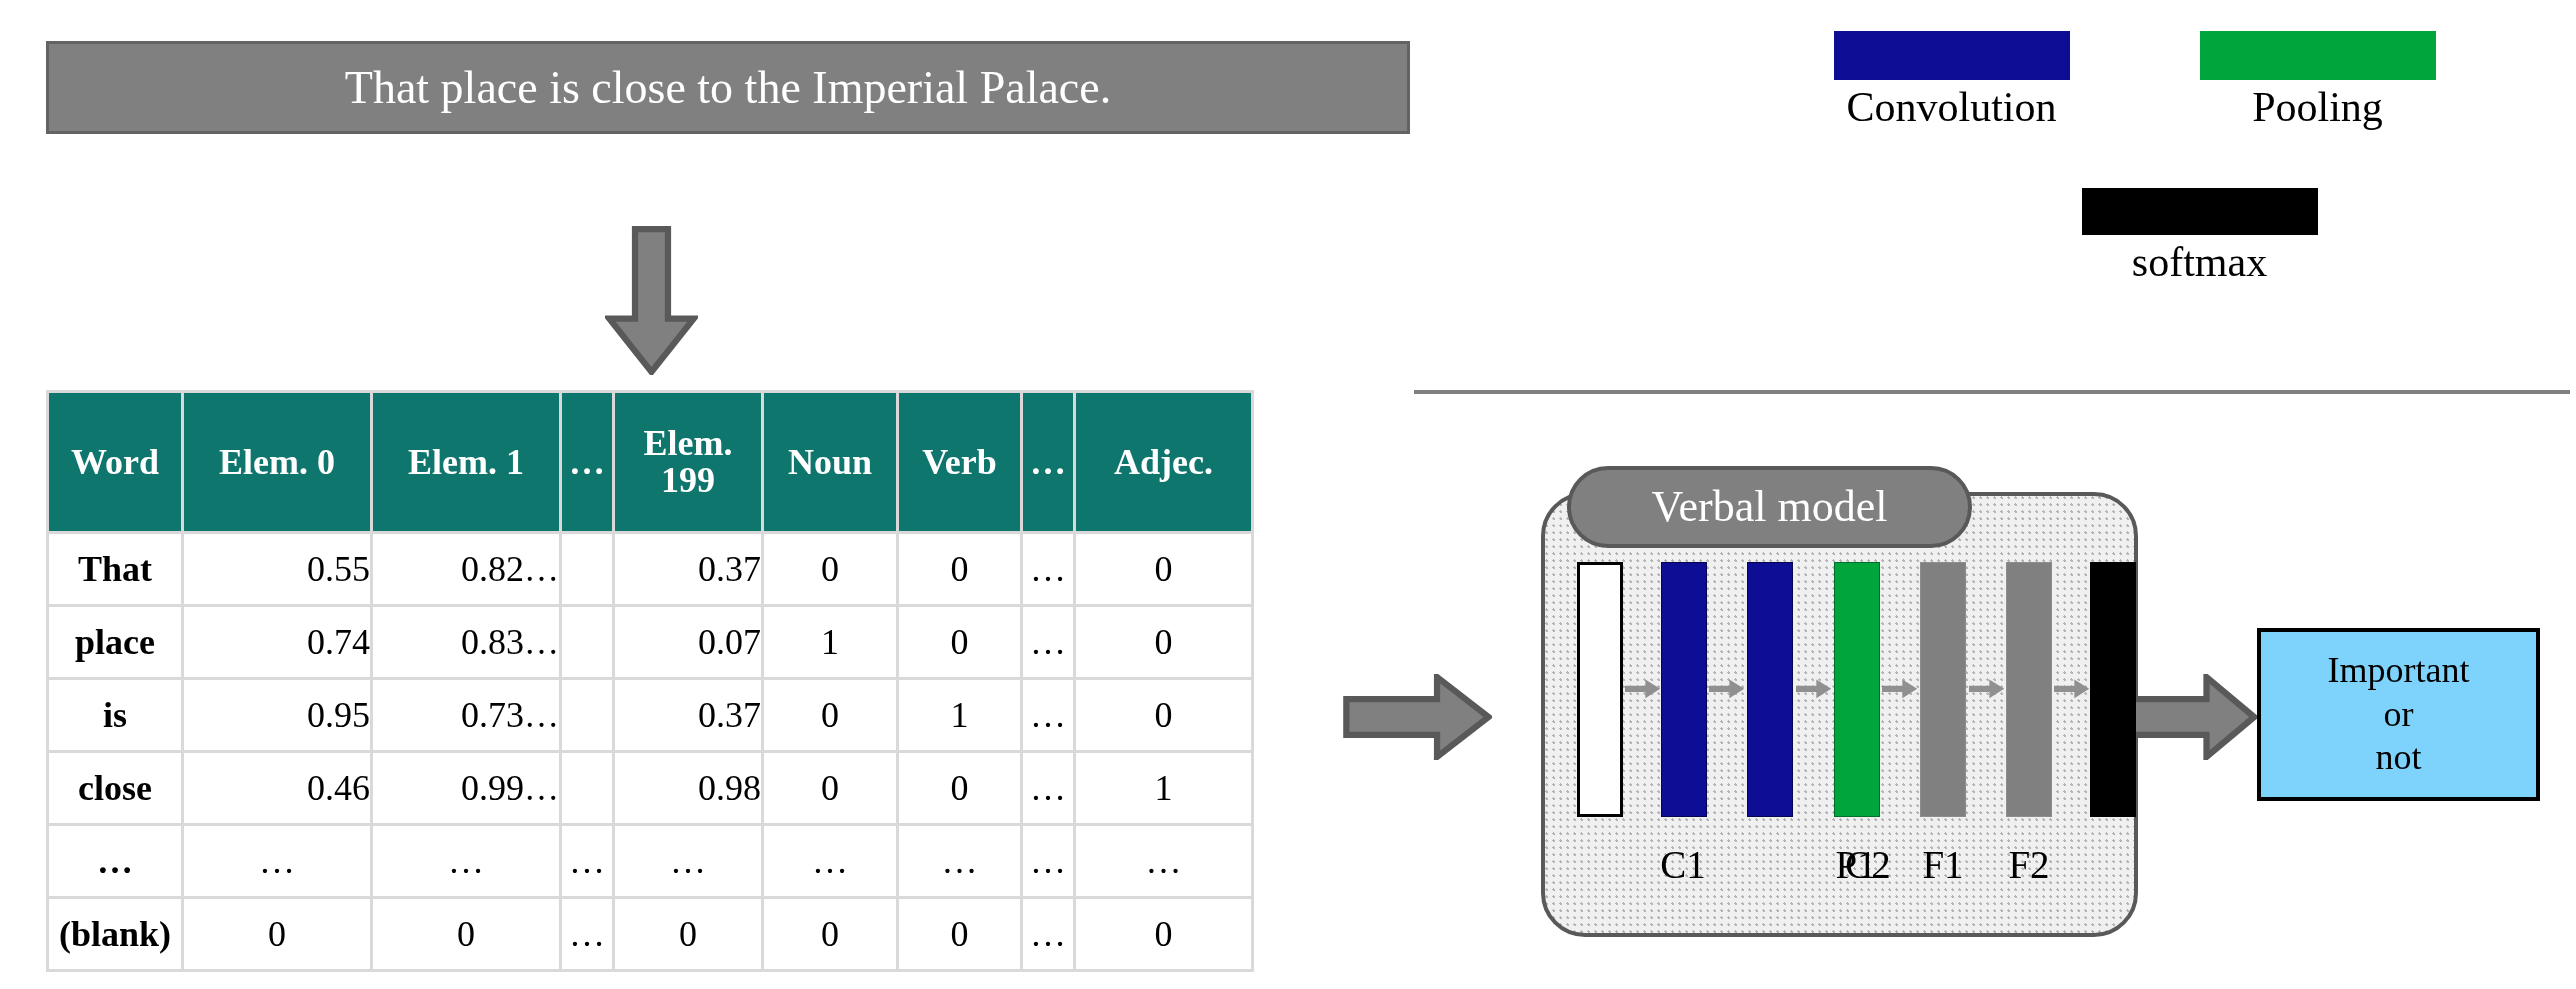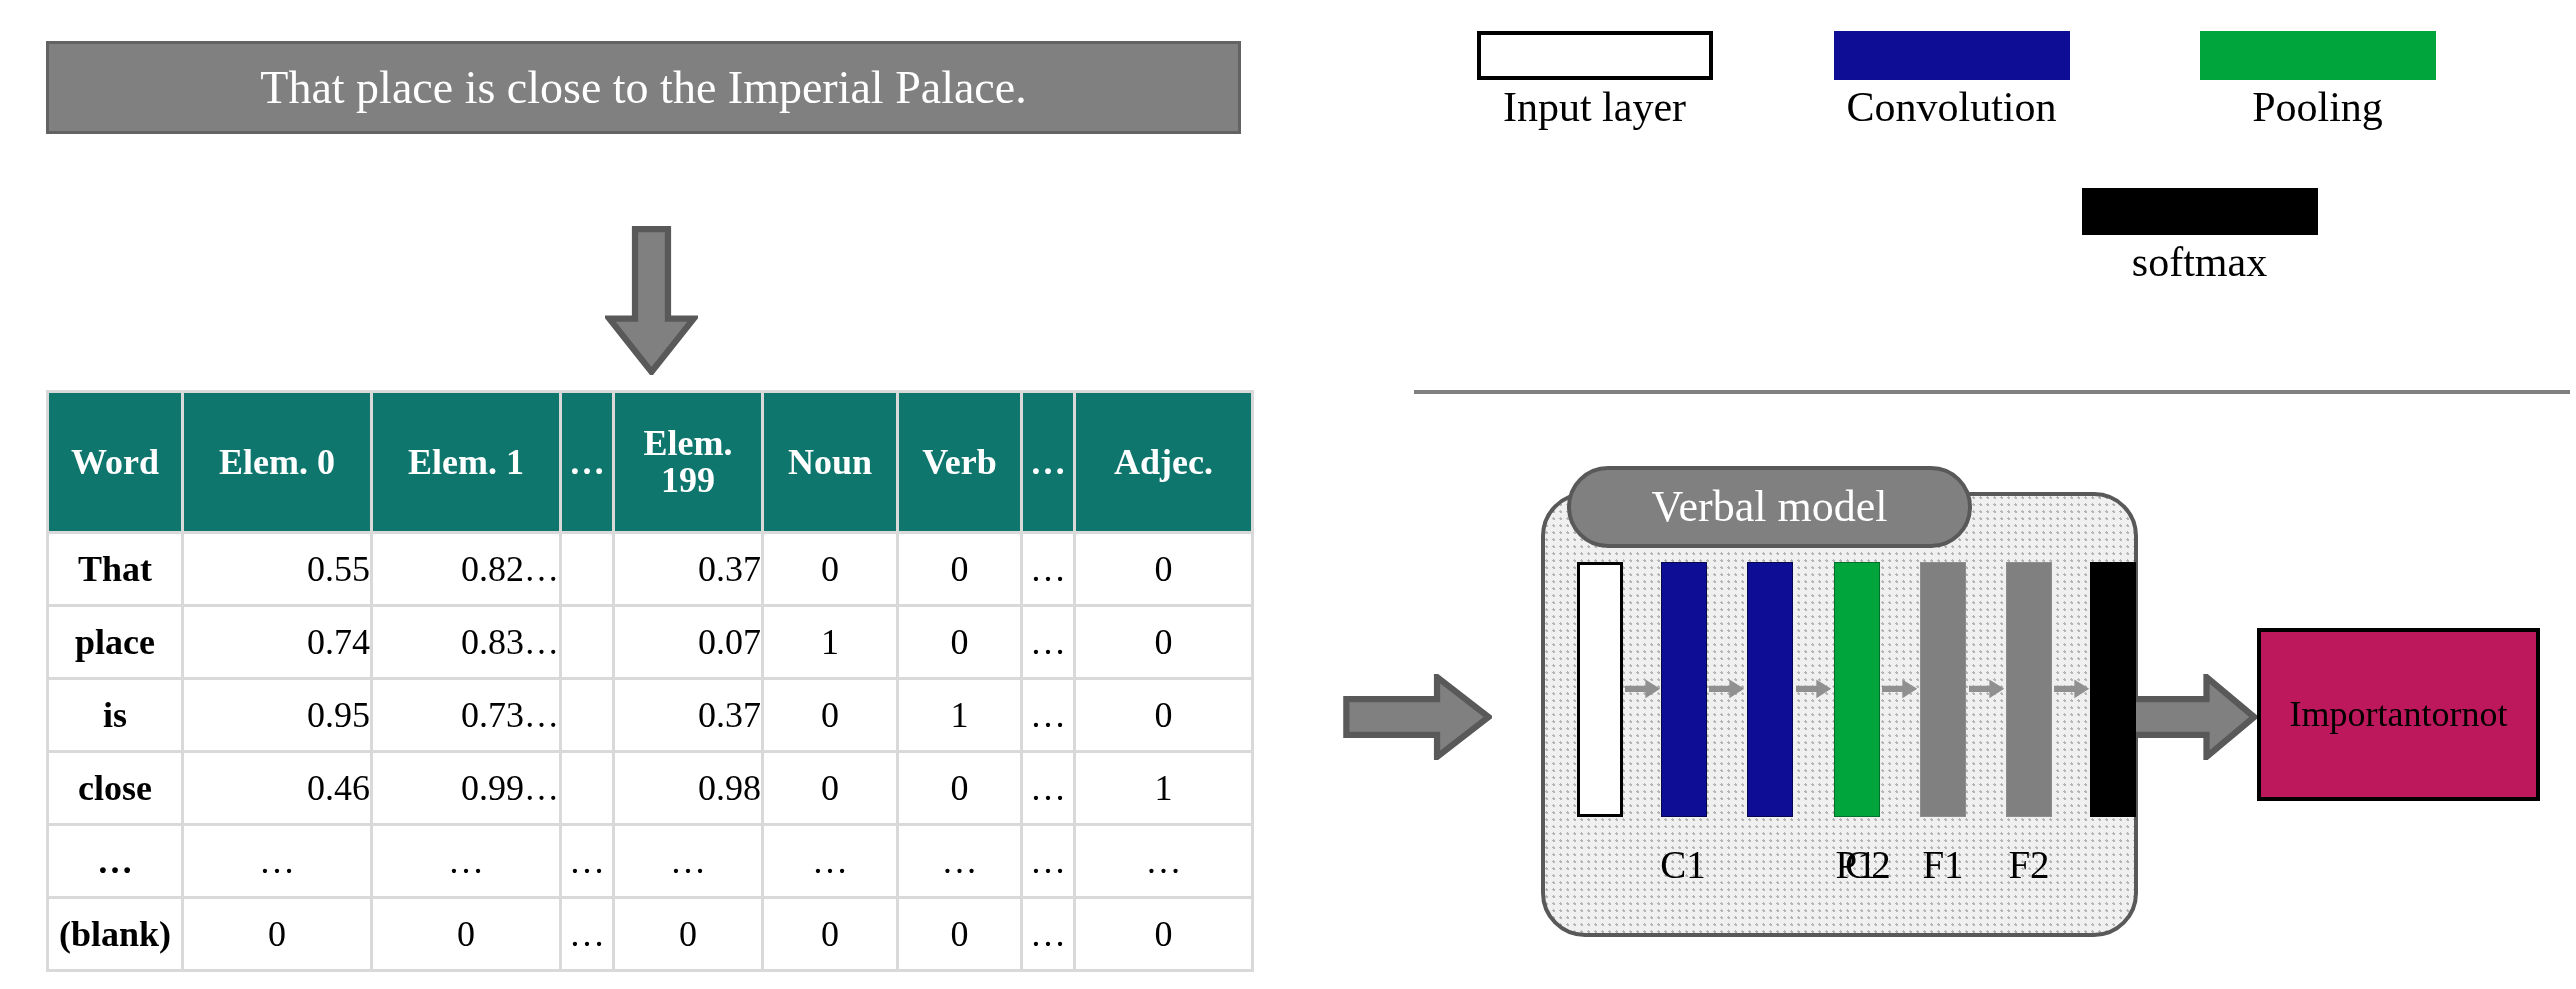--- a/index.html
+++ b/index.html
@@ -13,21 +13,21 @@
     position: relative;
     font-family: "Liberation Serif", "DejaVu Serif", serif;
     overflow: hidden;
   }
 
   
   #sentence-box {
     position: absolute;
     left: 46px;
     top: 41px;
-    width: 1195px;
+    width: 1364px;
     height: 93px;
     background: #808080;
     border: 3.9px solid #636363;
     box-sizing: border-box;
     display: flex;
     align-items: center;
     justify-content: center;
   }
   #sentence-text {
     color: #ffffff;
@@ -228,23 +228,23 @@
     height: 86px;
   }
   #result-box {
     position: absolute;
     left: 2257px;
     top: 628px;
     width: 283px;
     height: 173px;
     border: 4.7px solid #000000;
     box-sizing: border-box;
-    background: #be185d;
+    background: #7dd3fc;
     display: flex;
-    flex-direction: row;
+    flex-direction: column;
     align-items: center;
     justify-content: center;
   }
   .result-line {
     font-size: 36px;
     color: #000000;
     line-height: 1.22;
     white-space: nowrap;
   }
 </style>
@@ -351,24 +351,20 @@
       <td class="mid-cell">0</td>
       <td class="mid-cell">0</td>
       <td class="dots-cell">…</td>
       <td class="mid-cell">0</td>
     </tr>
   </tbody>
 </table>
 
 <div id="legend">
 
-  <div class="legend-item" style="left:63px; top:0px; width:251px;">
-    <div class="legend-swatch sw-input" style="width:236px;height:49px;"></div>
-    <div class="legend-label">Input layer</div>
-  </div>
 
   <div class="legend-item" style="left:416px; top:0px; width:259px;">
     <div class="legend-swatch sw-conv" style="width:236px;height:49px;"></div>
     <div class="legend-label">Convolution</div>
   </div>
 
   <div class="legend-item" style="left:786px; top:0px; width:251px;">
     <div class="legend-swatch sw-pool" style="width:236px;height:49px;"></div>
     <div class="legend-label">Pooling</div>
   </div>

